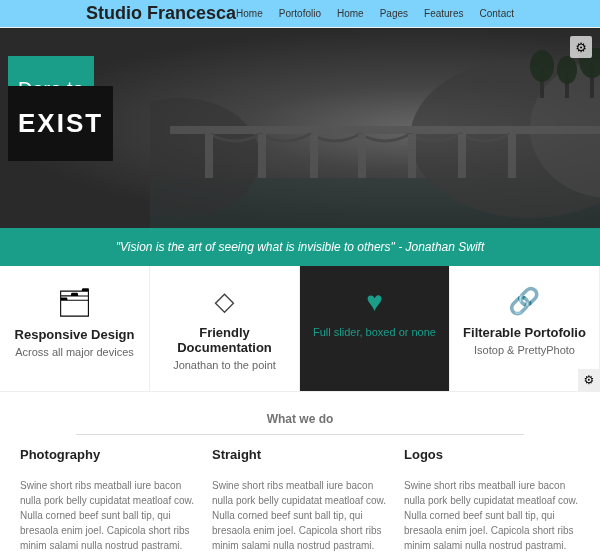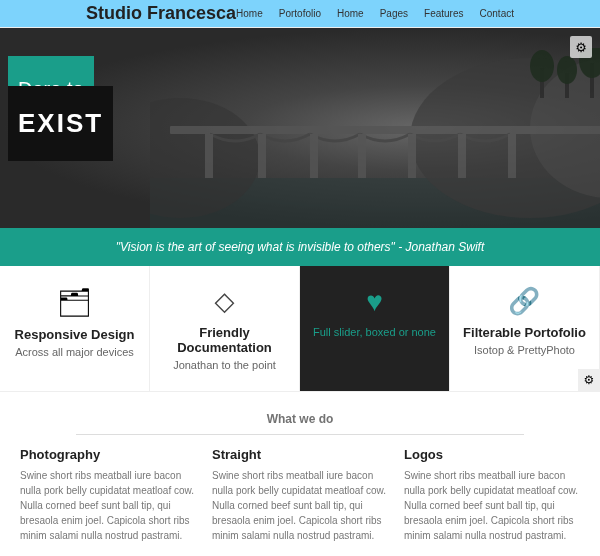--- a/index.html
+++ b/index.html
@@ -169,21 +169,21 @@
       gap: 16px;
       margin-top: 12px;
     }
     .card {
       flex: 1;
     }
     .card-title {
       font-size: 13px;
       font-weight: bold;
       color: #222;
-      margin-bottom: 6px;
+      margin-bottom: 16px;
     }
     .card-text {
       font-size: 10px;
       color: #777;
       line-height: 1.5;
       margin-bottom: 8px;
     }
 
     .page-wrapper {
       position: relative;

